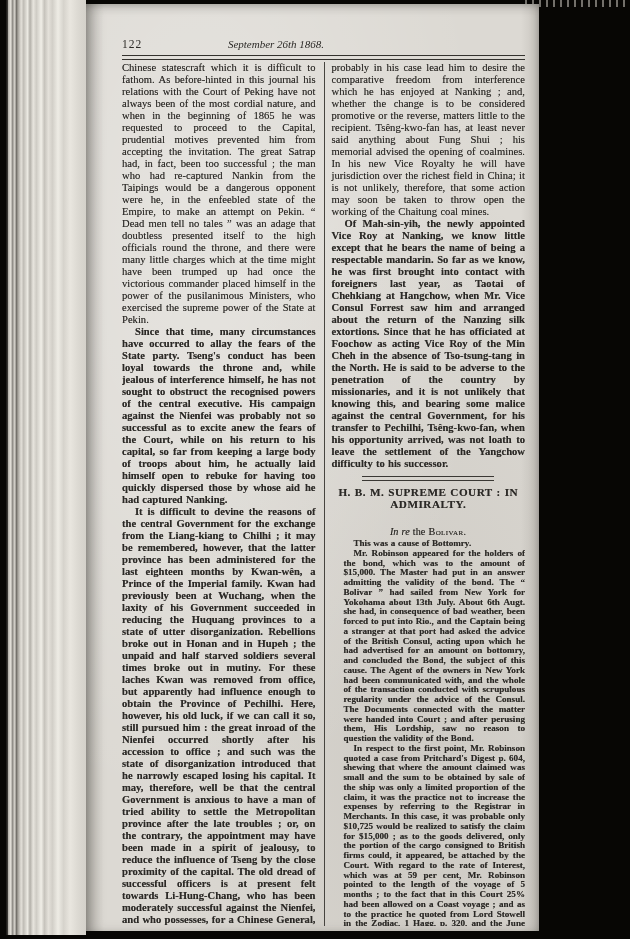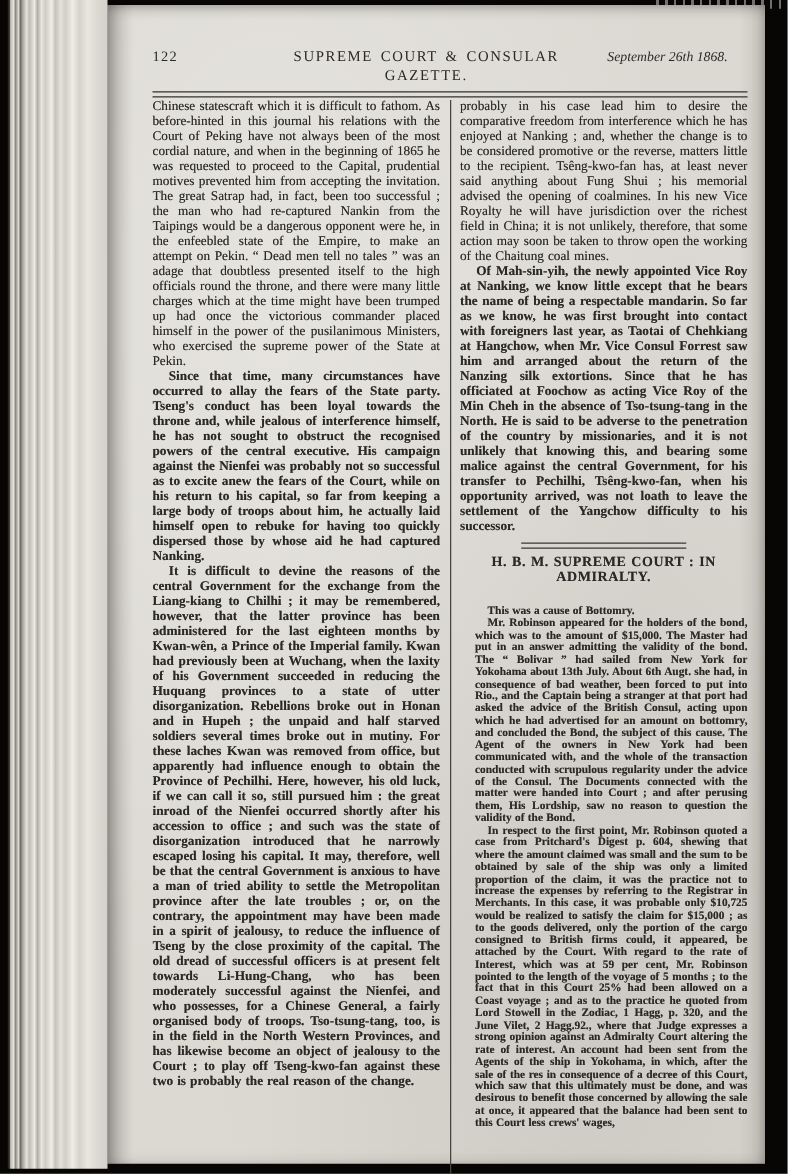--- a/index.html
+++ b/index.html
@@ -27,21 +27,21 @@
       #e9e6df 80%, #dcd9d2 90%, #d4d1ca 100%);
   }
   
   .edge-ticks{
     position:absolute;top:0;right:0;width:110px;height:7px;
     background:repeating-linear-gradient(90deg,transparent 0 5px,#8d8a84 5px 7px);
     opacity:.8;
   }
   
   .paper{
-    position:absolute;left:86px;top:4px;width:526px;height:927px;
+    position:absolute;left:86px;top:4px;width:453px;height:927px;
     box-sizing:border-box;
     padding:34px 14px 0 36px;
     background-color:#dcd9d3;
     background-image:
       radial-gradient(ellipse at 25% 25%, rgba(255,255,255,.28), transparent 60%),
       radial-gradient(ellipse at 75% 85%, rgba(115,110,100,.14), transparent 55%),
       linear-gradient(90deg, rgba(85,80,72,.20) 0, rgba(85,80,72,0) 4%, rgba(85,80,72,0) 96%, rgba(85,80,72,.16) 100%);
     box-shadow:
       inset 10px 0 16px -8px rgba(40,38,34,.5),
       inset -6px 0 10px -6px rgba(40,38,34,.35),
@@ -104,41 +104,41 @@
 </head>
 <body>
 
 <div class="page-stack"></div>
 <div class="edge-ticks"></div>
 
 <div class="paper">
 
   <div class="running-head">
     <span class="pageno">122</span>
-    <span class="title">SUPREME COURT &amp; CONSULAR GAZETTE.</span>
     <span class="date">September 26th 1868.</span>
   </div>
   <div class="head-rule"></div>
 
   <div class="columns">
 
     <div class="col col-left">
       <p>Chinese statescraft which it is difficult to fathom.  As before-hinted in this journal his relations with the Court of Peking have not always been of the most cordial nature, and when in the beginning of 1865 he was requested to proceed to the Capital, prudential motives prevented him from accepting the invitation.  The great Satrap had, in fact, been too successful ; the man who had re-captured Nankin from the Taipings would be a dangerous opponent were he, in the enfeebled state of the Empire, to make an attempt on Pekin.  “ Dead men tell no tales ” was an adage that doubtless presented itself to the high officials round the throne, and there were many little charges which at the time might have been trumped up had once the victorious commander placed himself in the power of the pusilanimous Ministers, who exercised the supreme power of the State at Pekin.</p>
       <p class="indent">Since that time, many circumstances have occurred to allay the fears of the State party. Tseng's conduct has been loyal towards the throne and, while jealous of interference himself, he has not sought to obstruct the recognised powers of the central executive.  His campaign against the Nienfei was probably not so successful as to excite anew the fears of the Court, while on his return to his capital, so far from keeping a large body of troops about him, he actually laid himself open to rebuke for having too quickly dispersed those by whose aid he had captured Nanking.</p>
       <p class="indent">It is difficult to devine the reasons of the central Government for the exchange from the Liang-kiang to Chilhi ; it may be remembered, however, that the latter province has been administered for the last eighteen months by Kwan-wên, a Prince of the Imperial family. Kwan had previously been at Wuchang, when the laxity of his Government succeeded in reducing the Huquang provinces to a state of utter disorganization.  Rebellions broke out in Honan and in Hupeh ; the unpaid and half starved soldiers several times broke out in mutiny.  For these laches Kwan was removed from office, but apparently had influence enough to obtain the Province of Pechilhi.  Here, however, his old luck, if we can call it so, still pursued him : the great inroad of the Nienfei occurred shortly after his accession to office ; and such was the state of disorganization introduced that he narrowly escaped losing his capital.  It may, therefore, well be that the central Government is anxious to have a man of tried ability to settle the Metropolitan province after the late troubles ; or, on the contrary, the appointment may have been made in a spirit of jealousy, to reduce the influence of Tseng by the close proximity of the capital.  The old dread of successful officers is at present felt towards Li-Hung-Chang, who has been moderately successful against the Nienfei, and who possesses, for a Chinese General, a fairly organised body of troops.  Tso-tsung-tang, too, is in the field in the North Western Provinces, and has likewise become an object of jealousy to the Court ; to play off Tseng-kwo-fan against these two is probably the real reason of the change.</p>
     </div>
 
     <div class="col col-right">
       <p>probably in his case lead him to desire the comparative freedom from interference which he has enjoyed at Nanking ; and, whether the change is to be considered promotive or the reverse, matters little to the recipient.  Tsêng-kwo-fan has, at least never said anything about Fung Shui ; his memorial advised the opening of coalmines.  In his new Vice Royalty he will have jurisdiction over the richest field in China; it is not unlikely, therefore, that some action may soon be taken to throw open the working of the Chaitung coal mines.</p>
       <p class="indent">Of Mah-sin-yih, the newly appointed Vice Roy at Nanking, we know little except that he bears the name of being a respectable mandarin. So far as we know, he was first brought into contact with foreigners last year, as Taotai of Chehkiang at Hangchow, when Mr. Vice Consul Forrest saw him and arranged about the return of the Nanzing silk extortions.  Since that he has officiated at Foochow as acting Vice Roy of the Min Cheh in the absence of Tso-tsung-tang in the North.  He is said to be adverse to the penetration of the country by missionaries, and it is not unlikely that knowing this, and bearing some malice against the central Government, for his transfer to Pechilhi, Tsêng-kwo-fan, when his opportunity arrived, was not loath to leave the settlement of the Yangchow difficulty to his successor.</p>
 
       <div class="section-divider"></div>
 
       <div class="court-head">
         <div class="court-title">H. B. M. SUPREME COURT : IN ADMIRALTY.</div>
+        <div class="court-inre"><span class="italic">In re</span><span> the </span><span class="smallcaps">Bolivar.</span></div>
       </div>
 
       <div class="court-body">
         <p class="indent">This was a cause of Bottomry.</p>
         <p class="indent">Mr. Robinson appeared for the holders of the bond, which was to the amount of $15,000.  The Master had put in an answer admitting the validity of the bond. The “ Bolivar ” had sailed from New York for Yokohama about 13th July.  About 6th Augt. she had, in consequence of bad weather, been forced to put into Rio., and the Captain being a stranger at that port had asked the advice of the British Consul, acting upon which he had advertised for an amount on bottomry, and concluded the Bond, the subject of this cause.  The Agent of the owners in New York had been communicated with, and the whole of the transaction conducted with scrupulous regularity under the advice of the Consul. The Documents connected with the matter were handed into Court ; and after perusing them, His Lordship, saw no reason to question the validity of the Bond.</p>
         <p class="indent">In respect to the first point, Mr. Robinson quoted a case from Pritchard's Digest p. 604, shewing that where the amount claimed was small and the sum to be obtained by sale of the ship was only a limited proportion of the claim, it was the practice not to increase the expenses by referring to the Registrar in Merchants.  In this case, it was probable only $10,725 would be realized to satisfy the claim for $15,000 ; as to the goods delivered, only the portion of the cargo consigned to British firms could, it appeared, be attached by the Court.  With regard to the rate of Interest, which was at 59 per cent, Mr. Robinson pointed to the length of the voyage of 5 months ; to the fact that in this Court 25% had been allowed on a Coast voyage ; and as to the practice he quoted from Lord Stowell in the Zodiac, 1 Hagg, p. 320, and the June Vilet, 2 Hagg.92., where that Judge expresses a strong opinion against an Admiralty Court altering the rate of interest.  An account had been sent from the Agents of the ship in Yokohama, in which, after the sale of the res in consequence of a decree of this Court, which saw that this ultimately must be done, and was desirous to benefit those concerned by allowing the sale at once, it appeared that the balance had been sent to this Court less crews' wages,</p>
       </div>
     </div>
 
   </div>

